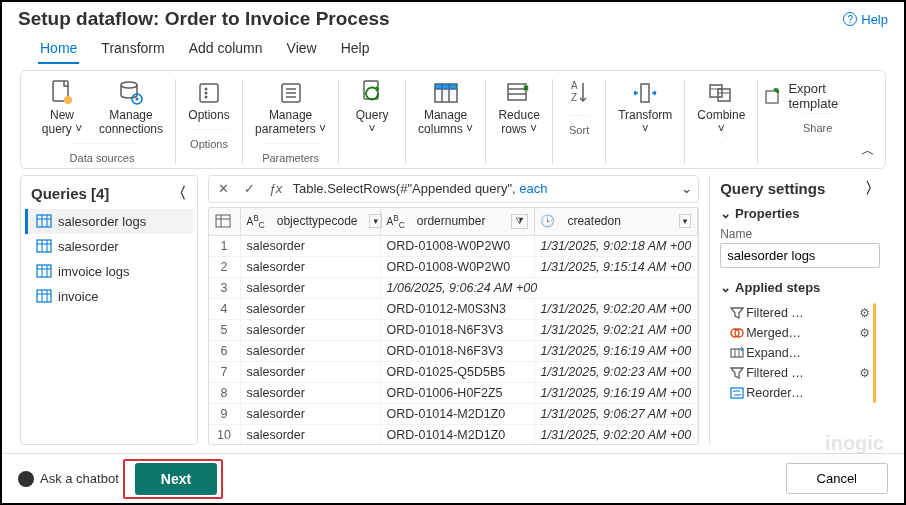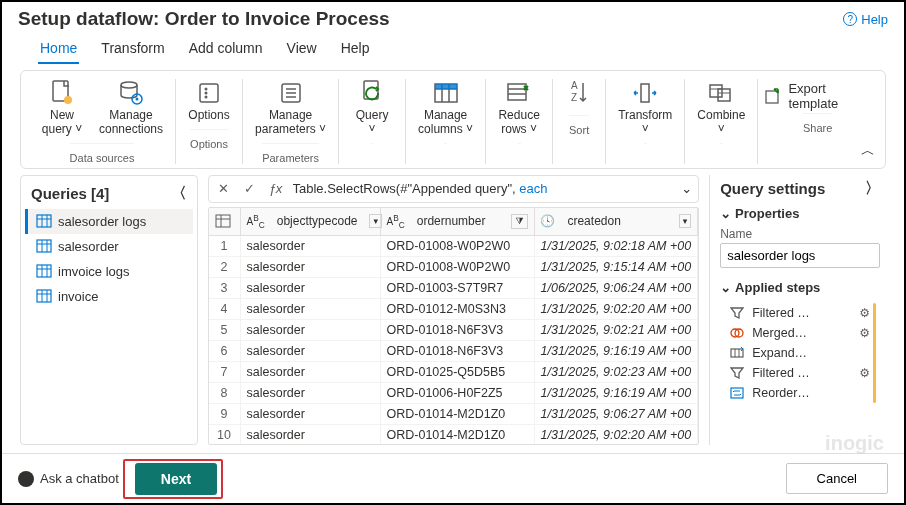--- a/index.html
+++ b/index.html
@@ -53,21 +53,21 @@
   .col-c .cell, .cell.italic { font-style:italic;}
   
   
   .settings-panel { width:190px; border-left:1px solid #e1dfdd; padding:0 6px 0 10px;}
   .settings-head { display:flex; justify-content:space-between; align-items:center; font-size:15px; font-weight:600; padding:4px 0;}
   .sect-head { font-size:13px; font-weight:600; padding:4px 0; display:flex; align-items:center; gap:4px; cursor:pointer;}
   .prop-label { font-size:12px; color:#605e5c; margin-top:2px;}
   .prop-input { width:100%; border:1px solid #c8c6c4; padding:4px 6px; font-size:13px; border-radius:2px; margin-top:2px;}
   .steps { position:relative; margin-top:4px; padding-left:6px;}
   .steps::after { content:""; position:absolute; right:4px; top:0; bottom:0; width:3px; background:#f7b84f; border-radius:2px;}
-  .step { display:flex; align-items:center; gap:6px; padding:3px 10px 3px 4px; font-size:12.5px; cursor:pointer;}
+  .step { display:flex; align-items:center; padding:3px 10px 3px 4px; font-size:12.5px; cursor:pointer;}
   .step .gear { margin-left:auto; font-size:12px; color:#605e5c;}
   .step .sicon { width:16px; }
   
   
   .footer { position:absolute; bottom:0; left:0; right:0; height:50px; border-top:1px solid #e1dfdd; display:flex; align-items:center; padding:0 16px; background:#fff;}
   .chatbot { display:flex; align-items:center; gap:6px; font-size:13px;}
   .chat-dot { width:16px; height:16px; border-radius:50%; background:#323130;}
   .next-btn { background:#0f766e; color:#fff; border:none; padding:8px 26px; font-size:14px; font-weight:700; border-radius:3px; cursor:pointer; margin-left:6px;}
   .next-wrap { border:2px solid #d13438; padding:2px 4px; margin-left:4px; border-radius:2px;}
   .cancel-btn { margin-left:auto; background:#fff; border:1px solid #c8c6c4; padding:7px 30px; font-size:13px; border-radius:2px; cursor:pointer;}
@@ -389,21 +389,20 @@
           </div>
           <div class="trow">
             <div class="cell rownum">2</div>
             <div class="cell col-a">salesorder</div>
             <div class="cell col-b">ORD-01008-W0P2W0</div>
             <div class="cell col-c italic">1/31/2025, 9:15:14 AM +00</div>
           </div>
           <div class="trow">
             <div class="cell rownum">3</div>
             <div class="cell col-a">salesorder</div>
-            <div class="cell col-b">ORD-01003-S7T9R7</div>
             <div class="cell col-c italic">1/06/2025, 9:06:24 AM +00</div>
           </div>
           <div class="trow">
             <div class="cell rownum">4</div>
             <div class="cell col-a">salesorder</div>
             <div class="cell col-b">ORD-01012-M0S3N3</div>
             <div class="cell col-c italic">1/31/2025, 9:02:20 AM +00</div>
           </div>
           <div class="trow">
             <div class="cell rownum">5</div>

